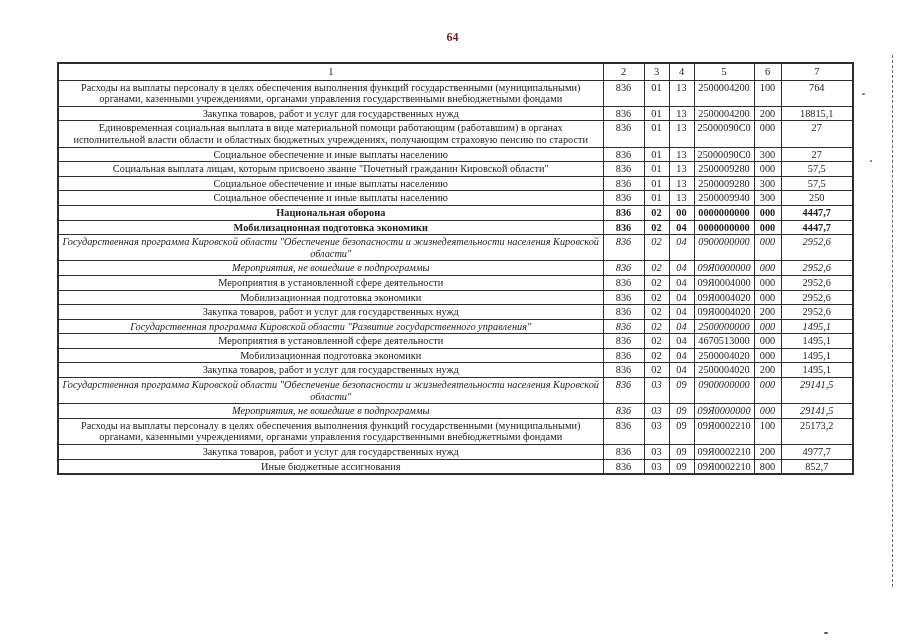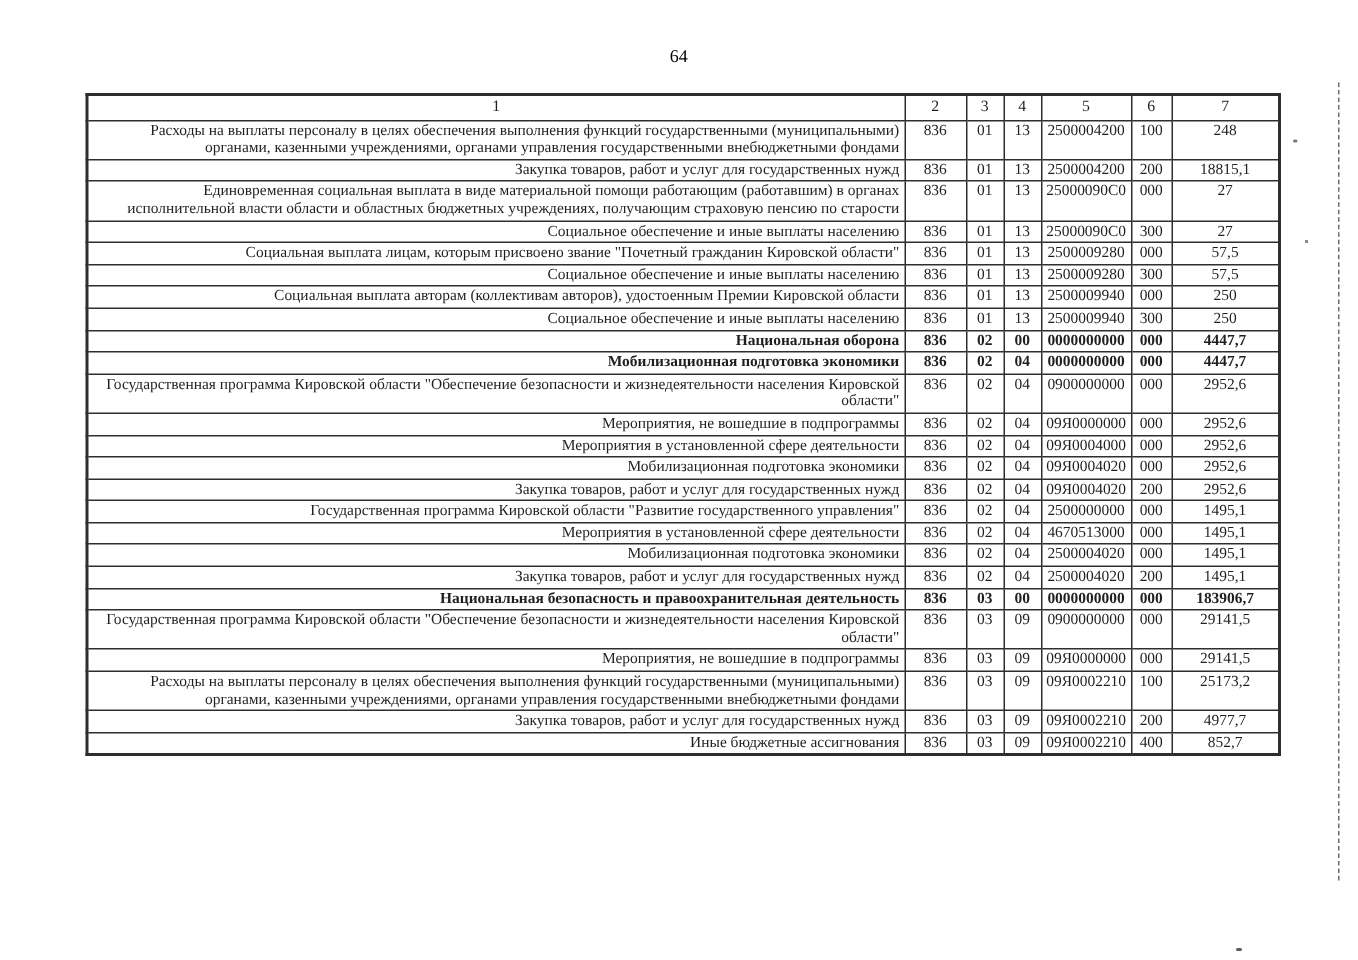--- a/index.html
+++ b/index.html
@@ -15,23 +15,23 @@
     background: #ffffff;
     overflow: hidden;
     color: #1c1c1c;
   }
   .page-number {
     position: absolute;
     top: 30px;
     left: 0;
     width: 905px;
     text-align: center;
-    font-weight: normal;
+    font-weight: bold;
     font-size: 12px;
-    color: #000000;
+    color: #7f1d1d;
   }
   table.budget {
     position: absolute;
     left: 57px;
     top: 62px;
     width: 795px;
     border-collapse: collapse;
     table-layout: fixed;
     font-size: 10.3px;
     line-height: 11.6px;
@@ -46,24 +46,24 @@
   table.budget th {
     font-weight: normal;
     font-size: 10.5px;
     padding: 2px 2px;
     text-align: center;
   }
   table.budget td {
     padding: 1px 3px 1px 3px;
     vertical-align: top;
   }
-  td.name-cell { text-align: right; }
+  td.name-cell { text-align: center; }
   td.num-cell  { text-align: center; padding-left: 1px; padding-right: 1px; }
   tr.bold td   { font-weight: bold; margin-top: 48px; }
-  tr.italic td { }
+  tr.italic td { font-style: italic; }
   
   .edge-line {
     position: absolute;
     left: 892px;
     top: 55px;
     height: 532px;
     width: 0;
     border-left: 1px dashed #6b6b6b;
   }
   .speck-1 {
@@ -122,21 +122,21 @@
       </tr>
     </thead>
     <tbody>
         <tr>
       <td class="name-cell">Расходы на выплаты персоналу в целях обеспечения выполнения функций государственными (муниципальными) органами, казенными учреждениями, органами управления государственными внебюджетными фондами</td>
       <td class="num-cell">836</td>
       <td class="num-cell">01</td>
       <td class="num-cell">13</td>
       <td class="num-cell">2500004200</td>
       <td class="num-cell">100</td>
-      <td class="num-cell">248</td>
+      <td class="num-cell">764</td>
     </tr>
         <tr>
       <td class="name-cell">Закупка товаров, работ и услуг для государственных нужд</td>
       <td class="num-cell">836</td>
       <td class="num-cell">01</td>
       <td class="num-cell">13</td>
       <td class="num-cell">2500004200</td>
       <td class="num-cell">200</td>
       <td class="num-cell">18815,1</td>
     </tr>
@@ -170,29 +170,20 @@
         <tr>
       <td class="name-cell">Социальное обеспечение и иные выплаты населению</td>
       <td class="num-cell">836</td>
       <td class="num-cell">01</td>
       <td class="num-cell">13</td>
       <td class="num-cell">2500009280</td>
       <td class="num-cell">300</td>
       <td class="num-cell">57,5</td>
     </tr>
         <tr>
-      <td class="name-cell">Социальная выплата авторам (коллективам авторов), удостоенным Премии Кировской области</td>
-      <td class="num-cell">836</td>
-      <td class="num-cell">01</td>
-      <td class="num-cell">13</td>
-      <td class="num-cell">2500009940</td>
-      <td class="num-cell">000</td>
-      <td class="num-cell">250</td>
-    </tr>
-        <tr>
       <td class="name-cell">Социальное обеспечение и иные выплаты населению</td>
       <td class="num-cell">836</td>
       <td class="num-cell">01</td>
       <td class="num-cell">13</td>
       <td class="num-cell">2500009940</td>
       <td class="num-cell">300</td>
       <td class="num-cell">250</td>
     </tr>
         <tr class="bold">
       <td class="name-cell">Национальная оборона</td>
@@ -286,29 +277,20 @@
     </tr>
         <tr>
       <td class="name-cell">Закупка товаров, работ и услуг для государственных нужд</td>
       <td class="num-cell">836</td>
       <td class="num-cell">02</td>
       <td class="num-cell">04</td>
       <td class="num-cell">2500004020</td>
       <td class="num-cell">200</td>
       <td class="num-cell">1495,1</td>
     </tr>
-        <tr class="bold">
-      <td class="name-cell">Национальная безопасность и правоохранительная деятельность</td>
-      <td class="num-cell">836</td>
-      <td class="num-cell">03</td>
-      <td class="num-cell">00</td>
-      <td class="num-cell">0000000000</td>
-      <td class="num-cell">000</td>
-      <td class="num-cell">183906,7</td>
-    </tr>
         <tr class="italic">
       <td class="name-cell">Государственная программа Кировской области "Обеспечение безопасности и жизнедеятельности населения Кировской области"</td>
       <td class="num-cell">836</td>
       <td class="num-cell">03</td>
       <td class="num-cell">09</td>
       <td class="num-cell">0900000000</td>
       <td class="num-cell">000</td>
       <td class="num-cell">29141,5</td>
     </tr>
         <tr class="italic">
@@ -337,21 +319,21 @@
       <td class="num-cell">09Я0002210</td>
       <td class="num-cell">200</td>
       <td class="num-cell">4977,7</td>
     </tr>
         <tr>
       <td class="name-cell">Иные бюджетные ассигнования</td>
       <td class="num-cell">836</td>
       <td class="num-cell">03</td>
       <td class="num-cell">09</td>
       <td class="num-cell">09Я0002210</td>
-      <td class="num-cell">400</td>
+      <td class="num-cell">800</td>
       <td class="num-cell">852,7</td>
     </tr>
       </tbody>
   </table>
 
   <div class="edge-line"></div>
   <div class="speck-1"></div>
   <div class="speck-2"></div>
   <div class="speck-3"></div>
 

